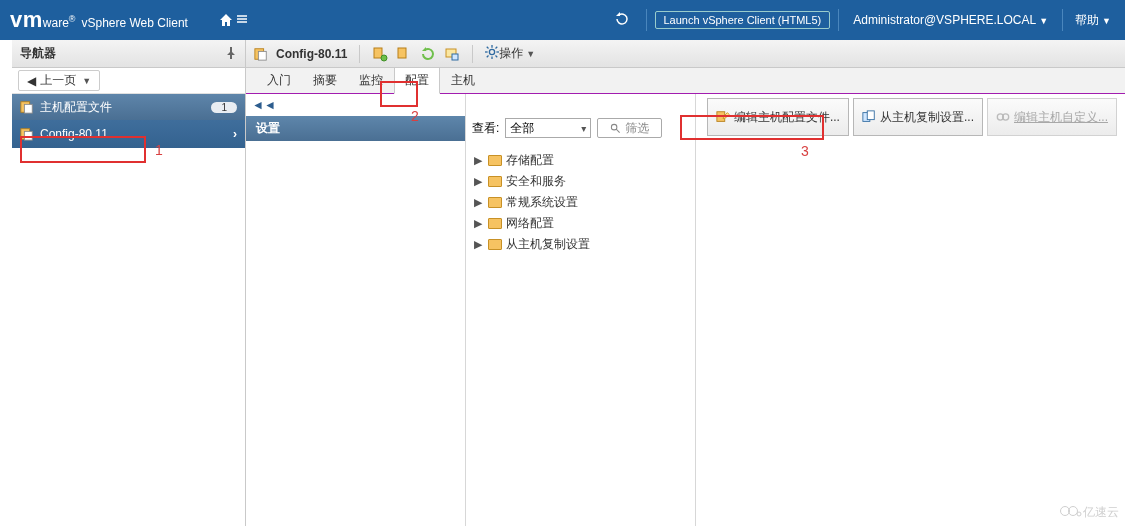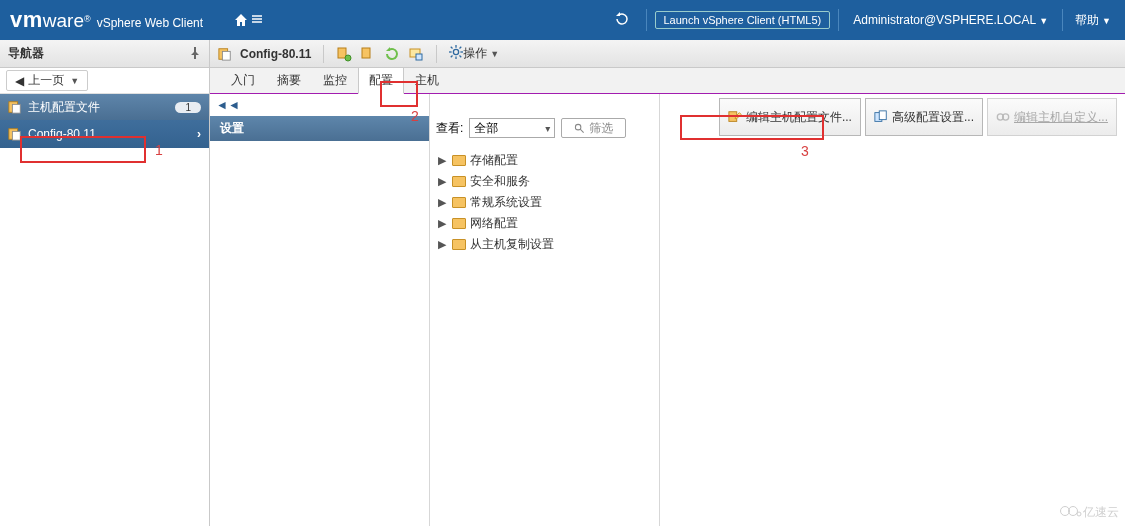--- a/index.html
+++ b/index.html
@@ -1,34 +1,34 @@
 <!DOCTYPE html>
 <html><head>
 <meta charset="utf-8">
 <style>
   * { box-sizing: border-box; margin:0; padding:0; font-family: "Microsoft YaHei", Arial, sans-serif; font-size:12px; }
   body { background:#fff; width:1125px; height:526px; overflow:hidden; position:relative; }
   
   .topbar { background:linear-gradient(#1e5f9e,#1e5f9e); height:40px; color:#fff; display:flex; align-items:center; padding:0 10px; }
   .brand { font-size:16px; font-weight:normal; display:flex; align-items:baseline; gap:6px;}
   .brand .vm { font-weight:bold; font-size:22px; letter-spacing:0.5px;}
-  .brand .ware { font-size:19px;}
+  .brand .ware { font-size:12px;}
   .brand .reg { font-size:9px; vertical-align:super; }
   .home-icon { margin-left:30px; font-size:16px; display:flex; align-items:center; gap:2px;}
   .spacer { flex:1; }
   .refresh-icon { margin-right:8px; font-size:14px; }
   .divider-v { border-left:1px solid #4a86bd; height:22px; margin:0 8px;}
   .launch-btn { border:1px solid #9cc; background:transparent; color:#fff; padding:2px 8px; border-radius:2px; font-size:11px;}
   .topuser { padding:0 6px;}
   .helplink { padding:0 4px;}
   .dropdown-caret { font-size:9px; margin-left:3px; }
   
   .layout { display:flex; height:calc(100% - 40px); }
   
-  .nav-panel { width:210px; border-right:1px solid #c9c9c9; display:flex; flex-direction:column; background:#fff; }
+  .nav-panel { width:234px; border-right:1px solid #c9c9c9; display:flex; flex-direction:column; background:#fff;margin-left:12px; }
   .nav-title { background:linear-gradient(#f4f4f4,#e3e3e3); border-bottom:1px solid #c9c9c9; height:28px; display:flex; align-items:center; padding:0 8px; font-weight:bold; color:#333;}
   .pin-icon { margin-left:auto; color:#666; font-size:14px;}
   .nav-back { height:26px; display:flex; align-items:center; padding:0 6px; border-bottom:1px solid #e0e0e0;}
   .nav-back button { background:#fff; border:1px solid #ccc; border-radius:2px; padding:1px 8px; display:flex; align-items:center; gap:4px; color:#333;}
   .nav-dd { margin-left:2px; font-size:9px; color:#555;}
   .nav-top-row { background:linear-gradient(#5e85aa,#4a6f93); color:#fff; height:26px; display:flex; align-items:center; padding:0 8px; gap:6px;}
   .nav-top-row .badge { background:#e9edf2; color:#333; border-radius:8px; padding:0 10px; font-size:10px; margin-left:auto;}
   .nav-item { background:linear-gradient(#3f6e9c,#34628f); color:#fff; height:28px; display:flex; align-items:center; padding:0 8px; gap:6px; position:relative;}
   .nav-item .chev { margin-left:auto; font-weight:bold;}
   .profile-icon { width:14px; height:14px; display:inline-block; }
@@ -221,21 +221,21 @@
                 <rect x="1" y="2" width="9" height="11" fill="#f6c362" stroke="#b77f18"></rect>
                 <path d="M9 7 l4-4 2 2 -4 4 -3 1 z" fill="#ffe08a" stroke="#c79522"></path>
               </svg></span>
           <span>编辑主机配置文件...</span>
         </button>
         <button class="action-btn">
           <span class="aicon"><svg viewBox="0 0 16 16">
                 <rect x="1" y="3" width="8" height="10" fill="#cfe6ff" stroke="#2f6aa0"></rect>
                 <rect x="6" y="1" width="8" height="10" fill="#fff" stroke="#2f6aa0"></rect>
               </svg></span>
-          <span>高级配置设置...</span>
+          <span>从主机复制设置...</span>
         </button>
         <button class="action-btn disabled">
           <span class="aicon"><svg viewBox="0 0 16 16">
                 <circle cx="5" cy="8" r="3.5" fill="none" stroke="#bbb" stroke-width="1.5"></circle>
                 <circle cx="11" cy="8" r="3.5" fill="none" stroke="#bbb" stroke-width="1.5"></circle>
               </svg></span>
           <span>编辑主机自定义...</span>
         </button>
       </div>
 

